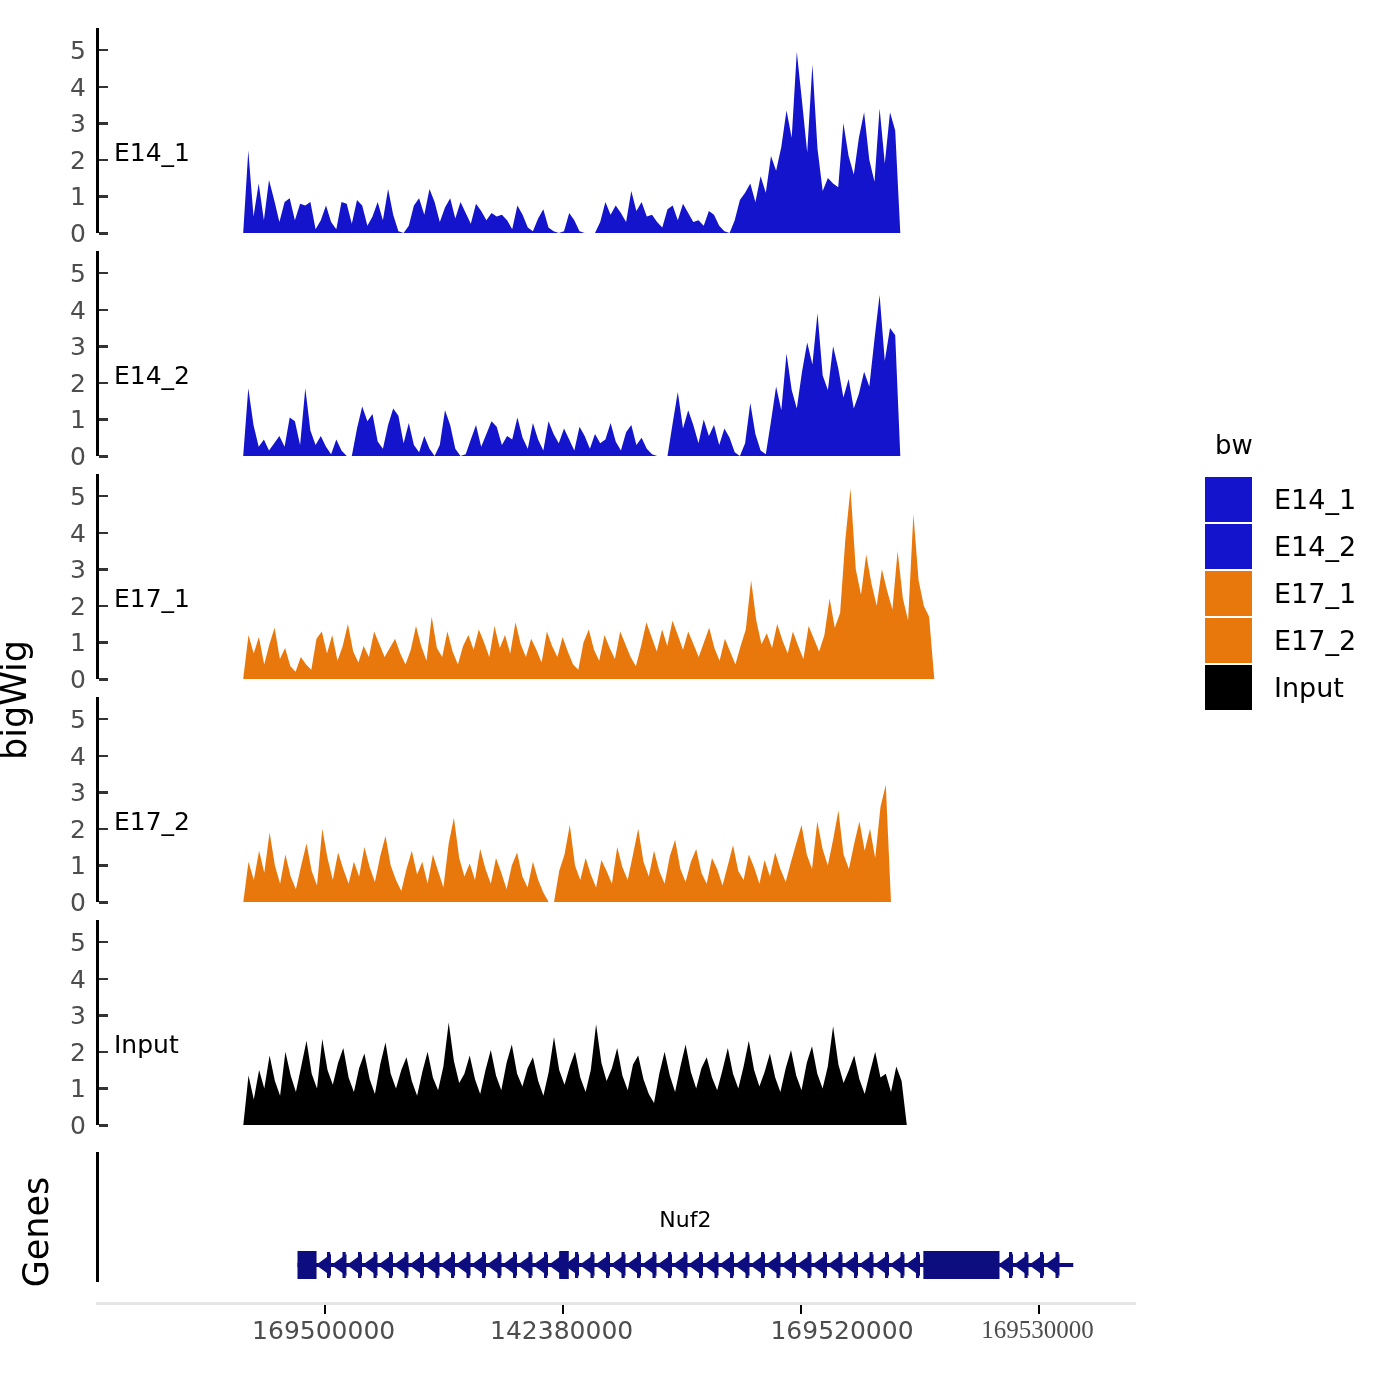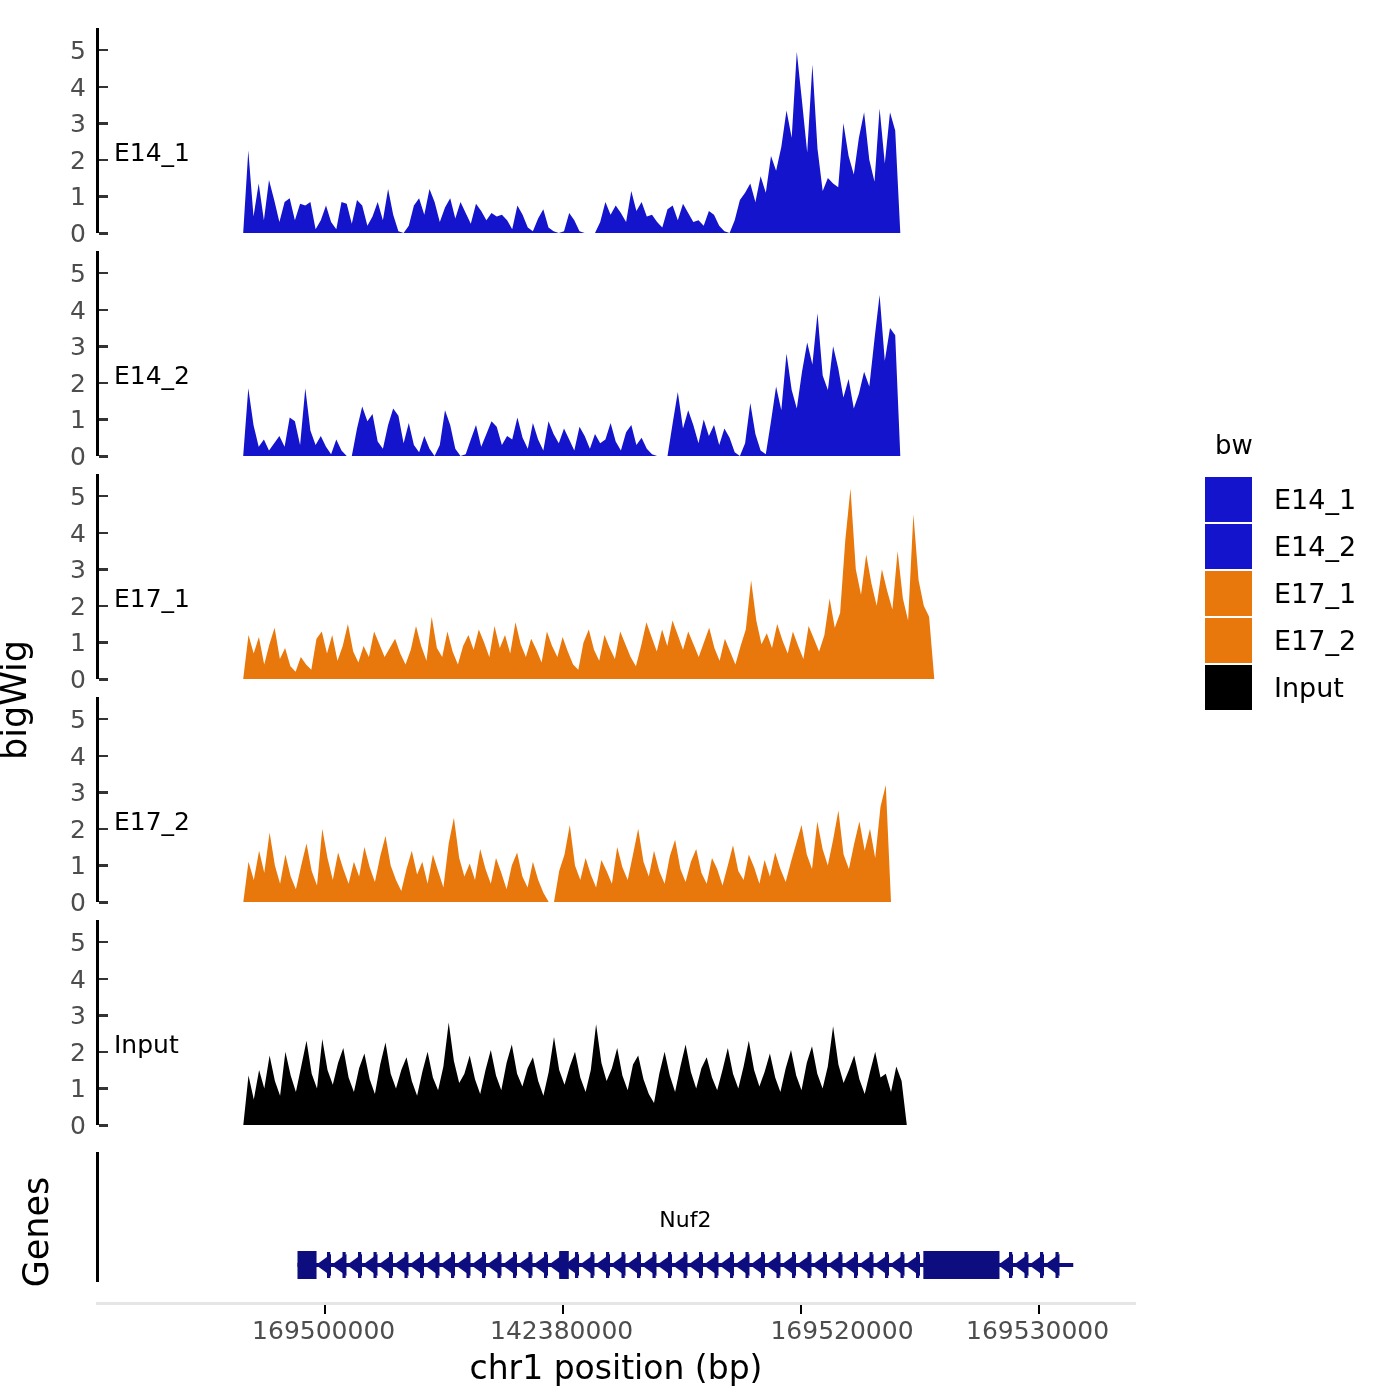--- a/index.html
+++ b/index.html
@@ -253,24 +253,23 @@
 
   <div class="xaxis">
     <div id="xticks">
         <div class="xtick" style="left: 227.668px;"></div>
         <div class="xticklab" style="left: 227.668px;">169500000</div>
         <div class="xtick" style="left: 465.636px;"></div>
         <div class="xticklab" style="left: 465.636px;">142380000</div>
         <div class="xtick" style="left: 703.604px;"></div>
         <div class="xticklab" style="left: 746px;">169520000</div>
         <div class="xtick" style="left: 941.572px;"></div>
-        <div class="xticklab" style="left: 941.572px;">169530000</div>
+        <div class="xticklab" style="left: 941.572px; font-family: Liberation Serif, serif;">169530000</div>
       </div>
   </div>
-  <div class="xlab">chr1 position (bp)</div>
 
   <div class="legend">
     <div class="legend-title">bw</div>
     <div id="legend-rows">
         <div class="legend-row">
           <span class="swatch" style="background: rgb(20, 20, 204);"></span>
           <span class="legend-text">E14_1</span>
         </div>
         <div class="legend-row">
           <span class="swatch" style="background: rgb(20, 20, 204);"></span>

